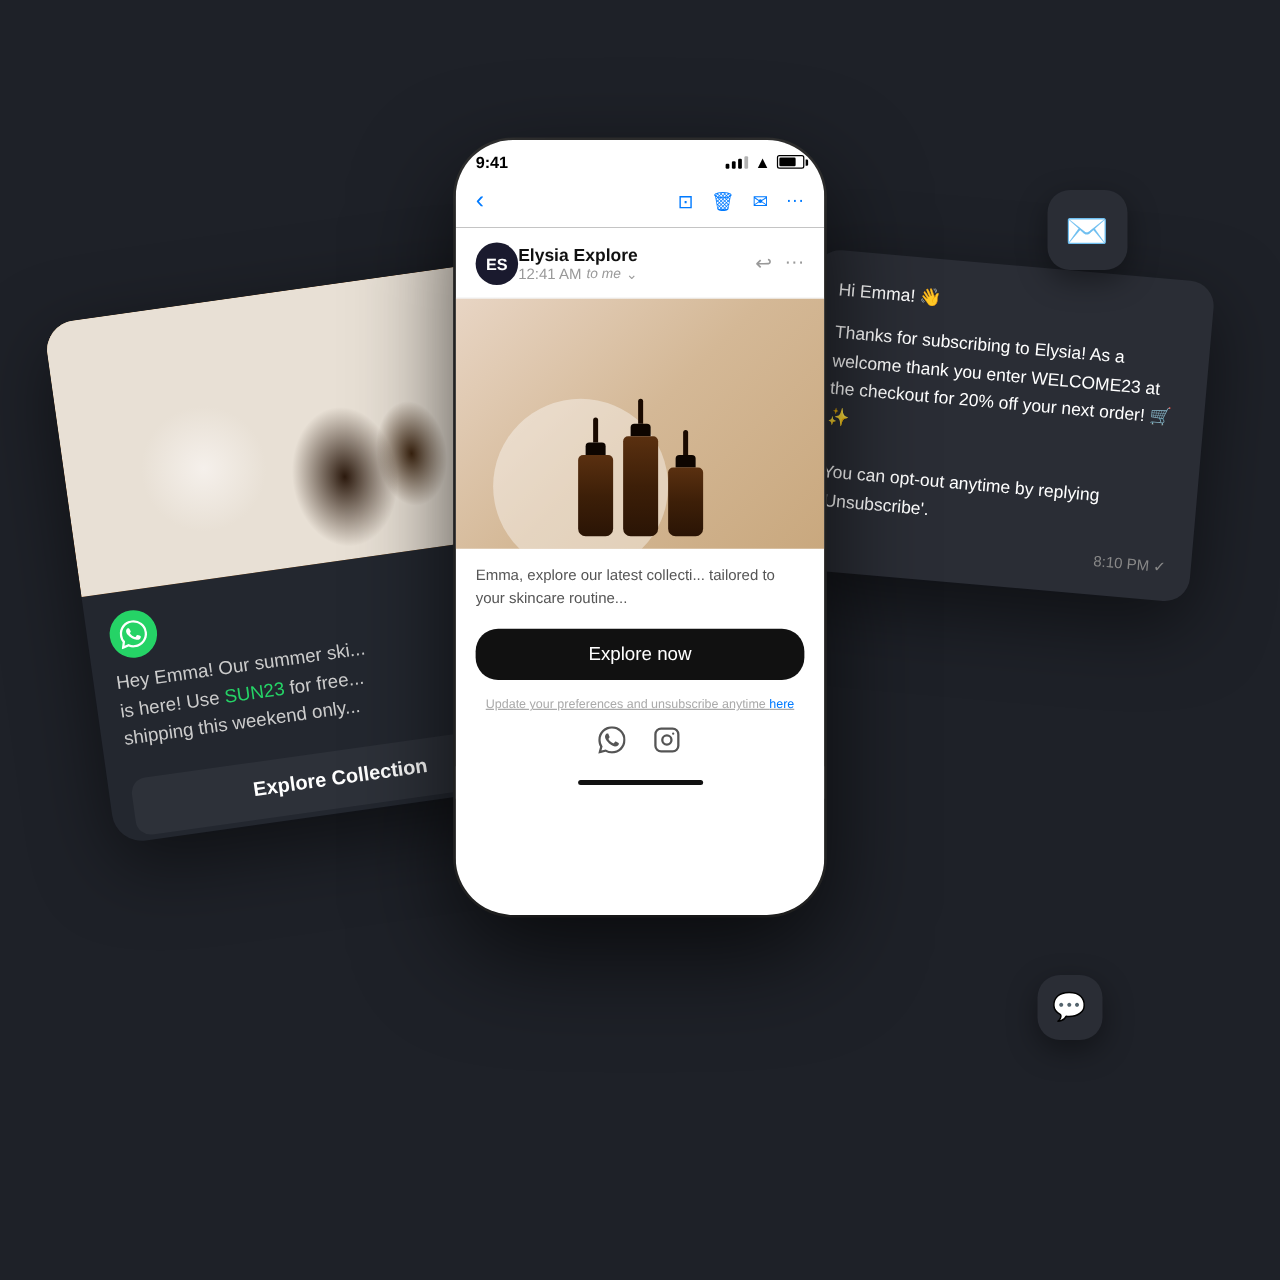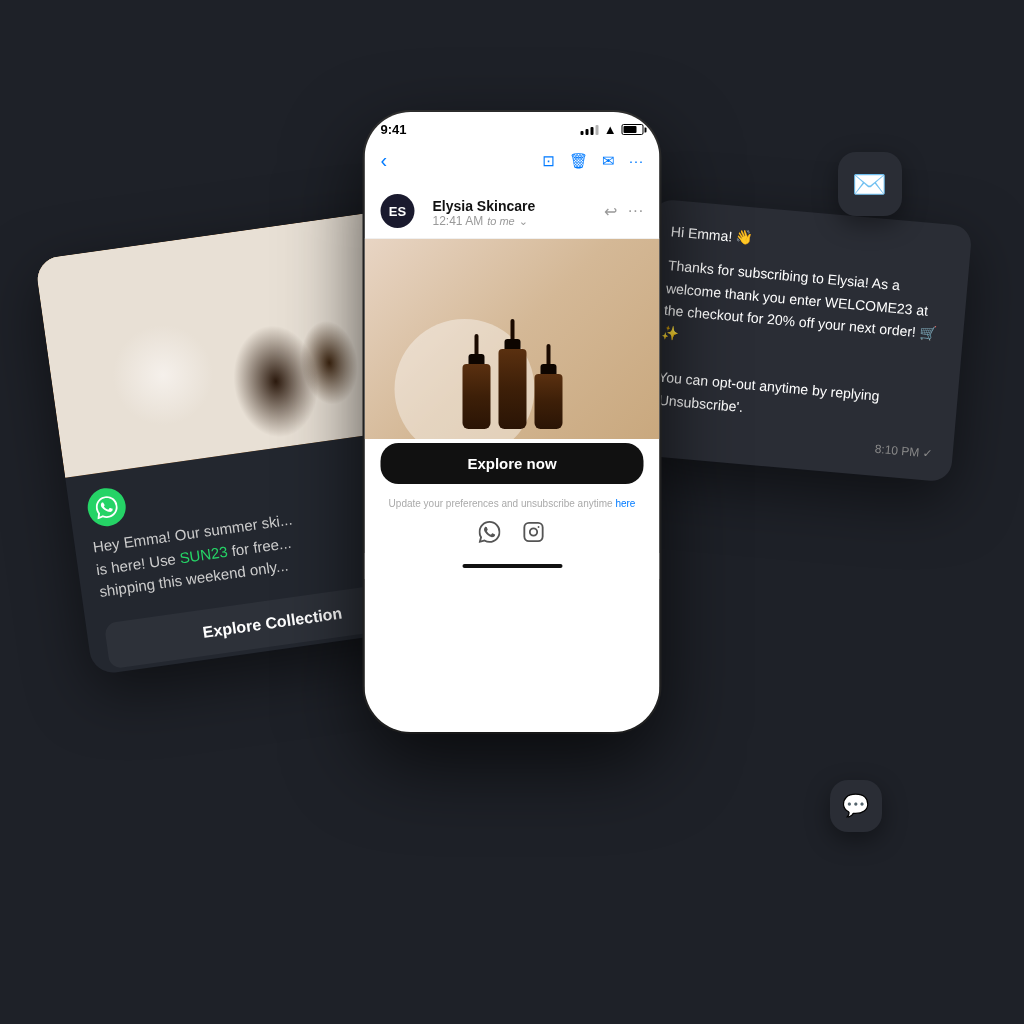--- a/index.html
+++ b/index.html
@@ -228,22 +228,22 @@
     }
 
     .sender-row {
       display: flex;
       align-items: center;
       justify-content: space-between;
     }
 
     .sender-info {
       display: flex;
-      align-items: flex-end;
-      gap: 18px;
+      align-items: center;
+      gap: 0;
     }
 
     .sender-avatar {
       width: 34px;
       height: 34px;
       background: #1a1a2e;
       border-radius: 50%;
       display: flex;
       align-items: center;
       justify-content: center;
@@ -348,30 +348,31 @@
     }
 
     .explore-btn {
       margin: 4px 16px 10px;
       background: #111;
       color: white;
       border-radius: 18px;
       padding: 12px;
       text-align: center;
       font-size: 15px;
-      font-weight: 700;
+      font-weight: 400;
       flex-shrink: 0;
     }
 
     .unsubscribe-text {
       padding: 4px 16px;
       font-size: 10px;
       color: #aaa;
       text-align: center;
       flex-shrink: 0;
+      text-decoration: underline;
     }
 
     .unsubscribe-link {
       color: #007aff;
     }
 
     .social-icons-row {
       display: flex;
       justify-content: center;
       gap: 20px;
@@ -516,21 +517,21 @@
         </div>
       </div>
     </div>
 
     <div class="phone-content">
       <div class="email-header">
         <div class="sender-row">
           <div class="sender-info">
             <div class="sender-avatar">ES</div>
             <div>
-              <div class="sender-name">Elysia Skincare</div>
+              <div class="sender-name">Elysia Explore</div>
               <div style="display:flex;gap:4px;align-items:center;">
                 <span class="sender-time">12:41 AM</span>
                 <span class="to-me">to me</span>
                 <span style="color:#999;font-size:11px;">⌄</span>
               </div>
             </div>
           </div>
           <div class="email-actions">
             <span>↩</span>
             <span>···</span>
@@ -552,20 +553,23 @@
             <div class="bottle-body tall"></div>
           </div>
           <div class="bottle">
             <div class="bottle-dropper"></div>
             <div class="bottle-cap"></div>
             <div class="bottle-body short"></div>
           </div>
         </div>
       </div>
 
+      <div class="email-body-text">
+        Emma, explore our latest collecti... tailored to your skincare routine...
+      </div>
 
       <div class="explore-btn">Explore now</div>
 
       <div class="unsubscribe-text">
         Update your preferences and unsubscribe anytime <span class="unsubscribe-link">here</span>
       </div>
 
       <div class="social-icons-row">
         <span class="social-icon">
           <svg width="22" height="22" viewBox="0 0 24 24" fill="#555">

